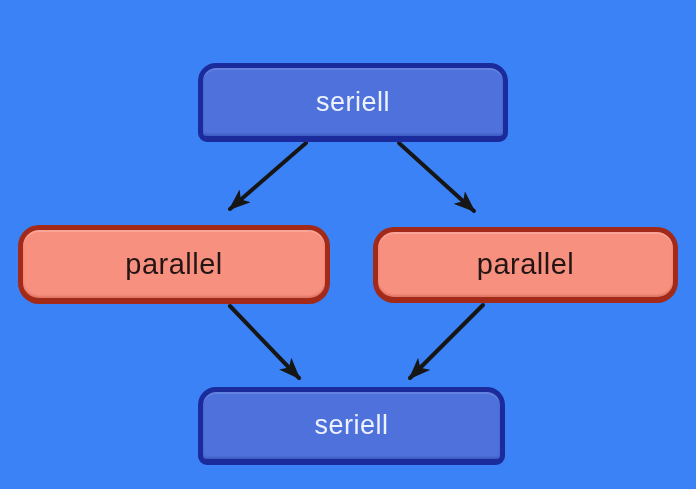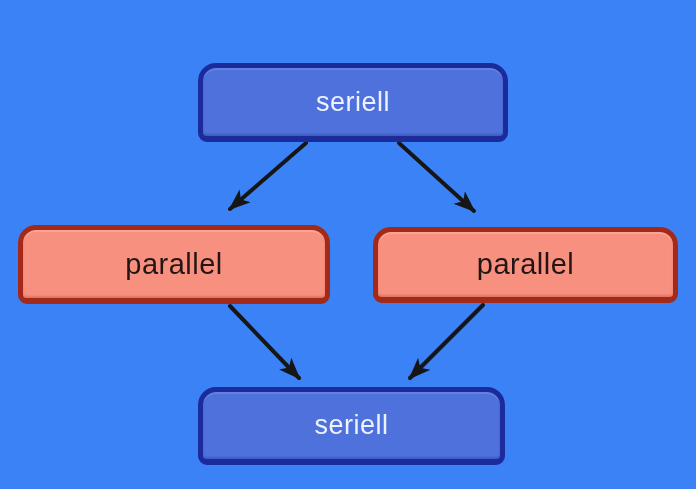--- a/index.html
+++ b/index.html
@@ -35,20 +35,21 @@
   }
   .node-blue {
     background: #4e71db;
     border-color: #1b2b9b;
     box-shadow: inset 0 2px 0 rgba(255,255,255,0.12), inset 0 -2px 2px rgba(20,35,120,0.25);
   }
   .node-red {
     background: #f8907f;
     border-color: #a32a18;
     box-shadow: inset 0 2px 0 rgba(255,255,255,0.18), inset 0 -2px 2px rgba(140,30,15,0.22);
+    border-radius: 21px;
   }
   .node-label {
     letter-spacing: 0.5px;
   }
   .node-blue .node-label {
     color: #eef2ff;
     font-size: 27px;
     font-weight: 500;
   }
   .node-red .node-label {

